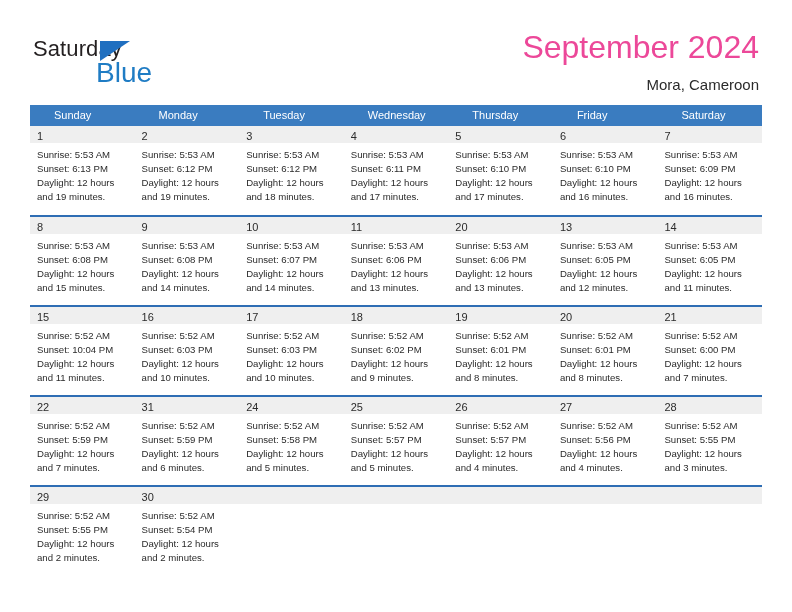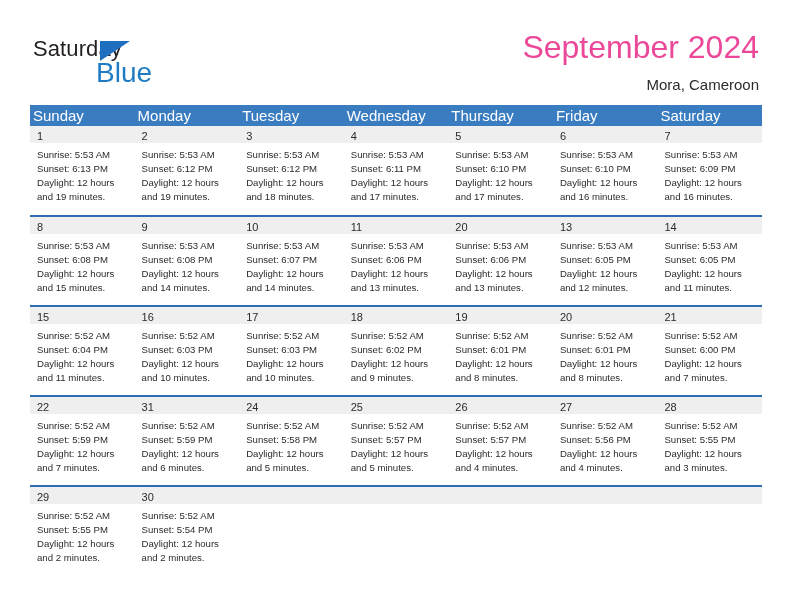--- a/index.html
+++ b/index.html
@@ -95,23 +95,23 @@
   }
 
   .weekday-row {
     display: flex;
     background: #3a7cc0;
     height: 21px;
   }
   .weekday {
     flex: 1 1 0;
     color: #ffffff;
-    font-size: 15px;
+    font-size: 11px;
     line-height: 21px;
-    padding-left: 3px;
+    padding-left: 24px;
     box-sizing: border-box;
     white-space: nowrap;
     overflow: hidden;
   }
 
   .week-row {
     display: flex;
     height: 90px;
     border-top: 2px solid #2e6db4;
     box-sizing: border-box;
@@ -313,21 +313,21 @@
           <div class="info-line">and 11 minutes.</div>
         </div>
       </div>
     </div>
 
     <div class="week-row">
       <div class="day-cell">
         <div class="day-num-band"><span class="day-num">15</span></div>
         <div class="day-info">
           <div class="info-line">Sunrise: 5:52 AM</div>
-          <div class="info-line">Sunset: 6:04 PM</div>
+          <div class="info-line">Sunset: 10:04 PM</div>
           <div class="info-line">Daylight: 12 hours</div>
           <div class="info-line">and 11 minutes.</div>
         </div>
       </div>
       <div class="day-cell">
         <div class="day-num-band"><span class="day-num">16</span></div>
         <div class="day-info">
           <div class="info-line">Sunrise: 5:52 AM</div>
           <div class="info-line">Sunset: 6:03 PM</div>
           <div class="info-line">Daylight: 12 hours</div>

